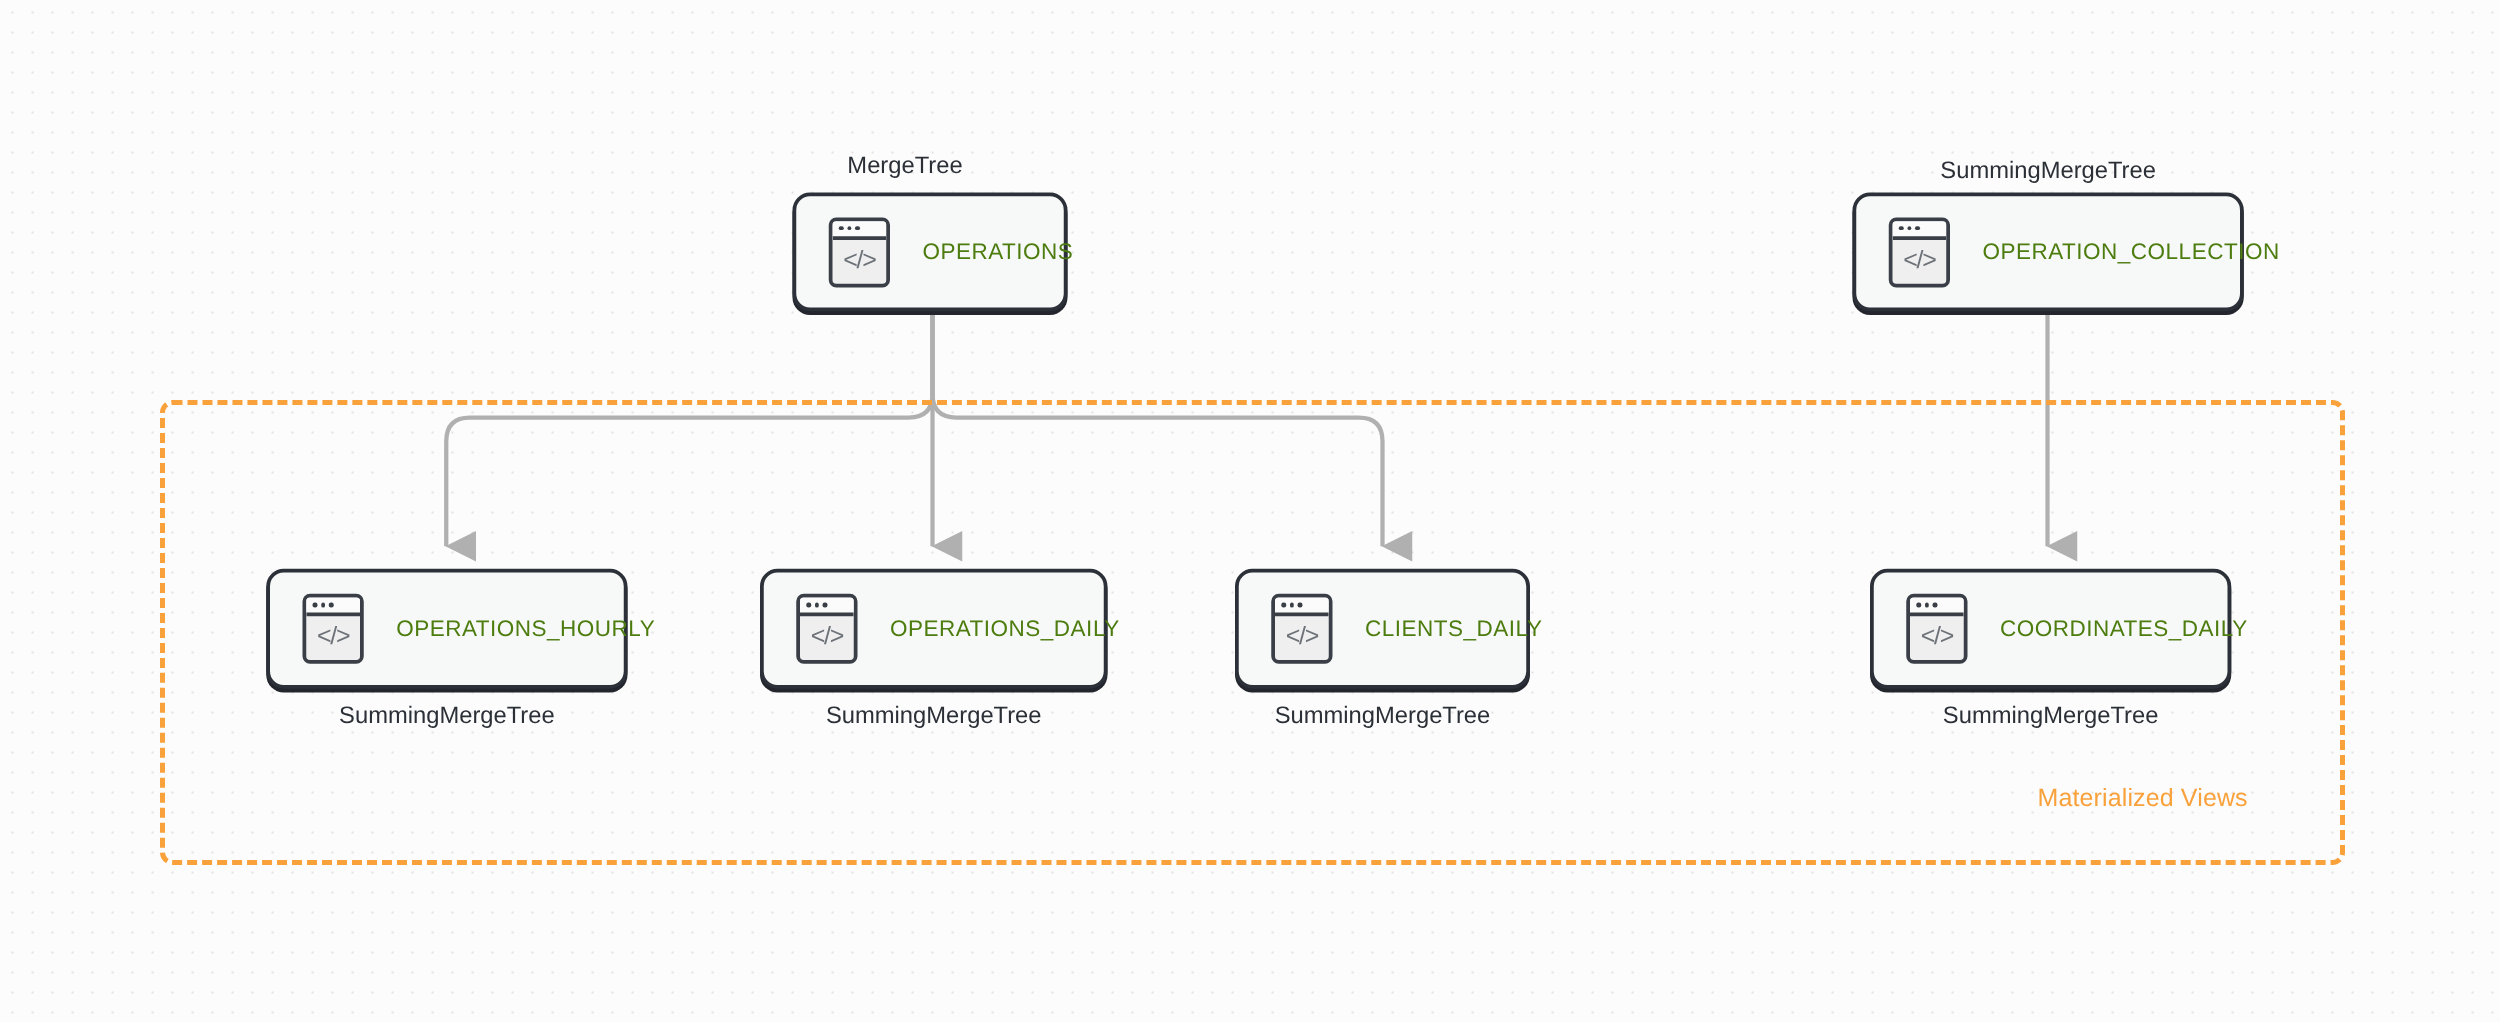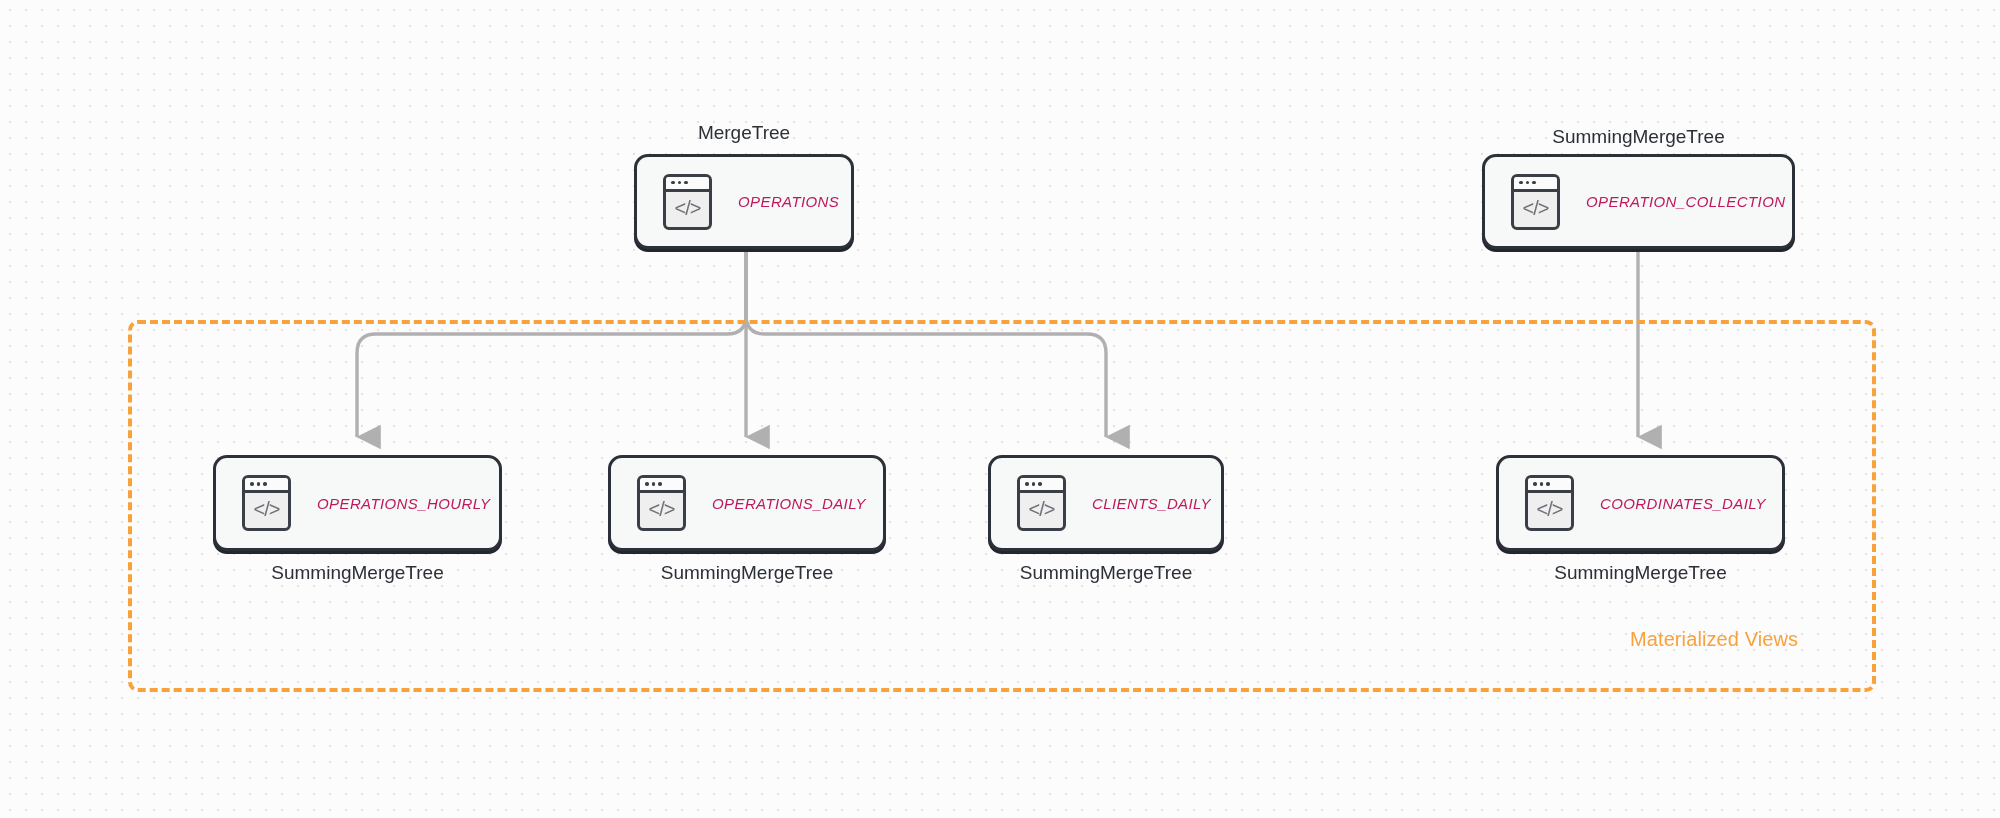--- a/index.html
+++ b/index.html
@@ -98,23 +98,22 @@
     justify-content: center;
     color: #6d7278;
     font-family: "Liberation Sans", sans-serif;
     font-size: 20px;
     font-weight: 300;
     letter-spacing: -1px;
     padding-bottom: 2px;
   }
 
   .node-title {
-    font-style: italic;
-    font-size: 15px;
-    color: #be185d;
+    font-size: 18px;
+    color: #4d7c0f;
     letter-spacing: .4px;
     white-space: nowrap;
     margin-left: 26px;
   }
 
   
   .caption {
     position: absolute;
     font-size: 19px;
     color: #2b2f36;
@@ -150,21 +149,21 @@
              L 1087 334
              Q 1106 334 1106 353
              L 1106 437" fill="none" stroke="#b0b0b0" stroke-width="3.4" marker-end="url(#arrowhead)"></path>
 
     <path d="M 1638 252 L 1638 437" fill="none" stroke="#b0b0b0" stroke-width="3.4" marker-end="url(#arrowhead)"></path>
   </svg>
 
   <div class="group-box" style="left:128px; top:320px; width:1748px; height:372px;"></div>
   <div class="group-label" style="left:1630px; top:628px;">Materialized Views</div>
 
-  <div class="caption" style="left:634px; top:122px; width:220px;">MergeTree</div>
+  <div class="caption" style="left:614px; top:122px; width:220px;">MergeTree</div>
   <div class="node" style="left:634px; top:154px; width:220px; height:95px;">
     <div class="node-icon">
       <div class="titlebar">
         <span class="dot"></span>
         <span class="dot"></span>
         <span class="dot"></span>
       </div>
       <div class="code">&lt;/&gt;</div>
     </div>
     <div class="node-title">OPERATIONS</div>

